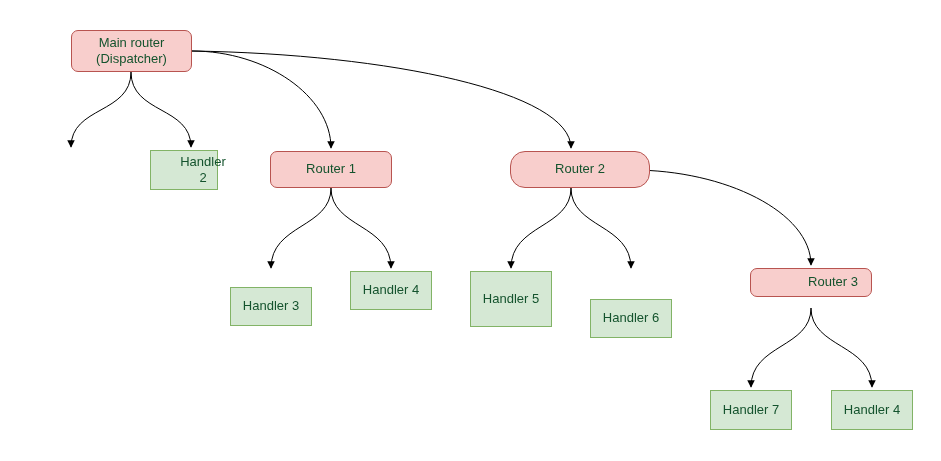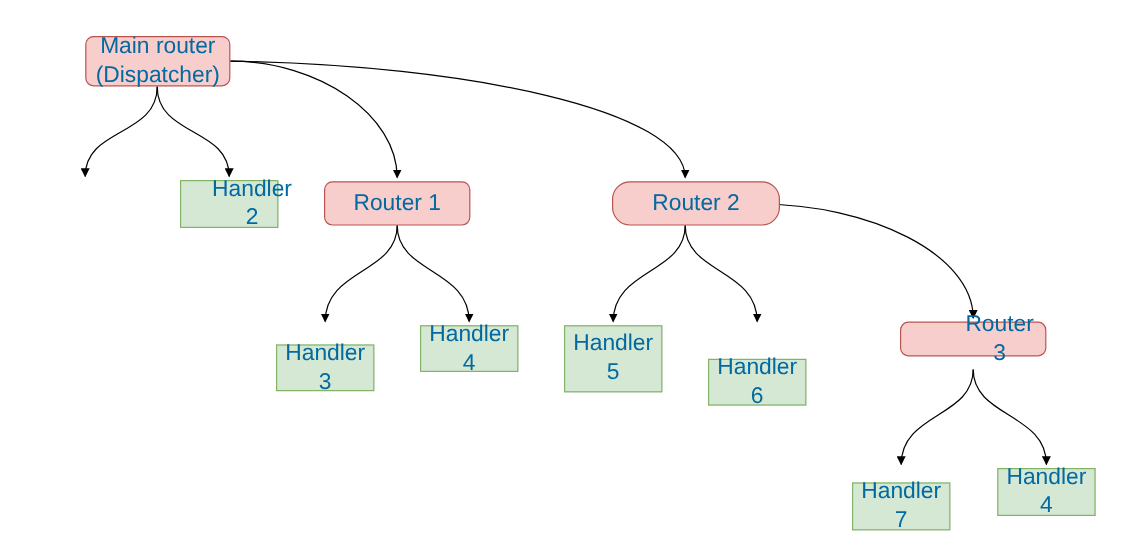--- a/index.html
+++ b/index.html
@@ -27,23 +27,23 @@
     stroke: #000000;
     stroke-width: 1;
   }
   .node {
     position: absolute;
     box-sizing: border-box;
     display: flex;
     align-items: center;
     justify-content: center;
     text-align: center;
-    font-size: 19px;
+    font-size: 13px;
     line-height: 1.25;
-    color: #0369a1;
+    color: #14532d;
     padding: 2px;
   }
   .node.router {
     background: var(--router-fill, #f8cecc);
     border: 1px solid var(--router-border, #b85450);
     border-radius: 7px;
   }
   .node.handler {
     background: var(--handler-fill, #d5e8d4);
     border: 1px solid var(--handler-border, #82b366);
@@ -70,33 +70,33 @@
     <path class="edge" marker-end="url(#arrow)" d="M 571 188 C 571 228, 511 224, 511 268"></path>
     <path class="edge" marker-end="url(#arrow)" d="M 571 188 C 571 228, 631 224, 631 268"></path>
     <path class="edge" marker-end="url(#arrow)" d="M 632 170 C 725 170, 811 212, 811 265"></path>
     <path class="edge" marker-end="url(#arrow)" d="M 811 308 C 811 348, 751 344, 751 387"></path>
     <path class="edge" marker-end="url(#arrow)" d="M 811 308 C 811 348, 872 344, 872 387"></path>
   </svg>
 
   <div class="node router" style="left:71px; top:30px; width:121px; height:42px;">Main router (Dispatcher)</div>
 
 
-  <div class="node handler" style="left:150px; top:150px; width:82px; height:40px;padding-left:40px;">Handler 2</div>
+  <div class="node handler" style="left:150px; top:150px; width:68px; height:40px;padding-left:40px;">Handler 2</div>
 
   <div class="node router" style="left:270px; top:151px; width:122px; height:37px;">Router 1</div>
 
   <div class="node router" style="left:510px; top:151px; width:140px; height:37px;border-radius:15px;">Router 2</div>
 
   <div class="node handler" style="left:230px; top:271px; width:82px; height:39px;margin-top:16px;">Handler 3</div>
 
   <div class="node handler" style="left:350px; top:271px; width:82px; height:39px;">Handler 4</div>
 
   <div class="node handler" style="left:470px; top:271px; width:82px; height:56px;">Handler 5</div>
 
   <div class="node handler" style="left:590px; top:271px; width:82px; height:39px;margin-top:28px;">Handler 6</div>
 
   <div class="node router" style="left:750px; top:268px; width:122px; height:29px;padding-left:46px;">Router 3</div>
 
-  <div class="node handler" style="left:710px; top:390px; width:82px; height:40px;margin-top:12px;">Handler 7</div>
+  <div class="node handler" style="left:710px; top:390px; width:82px; height:40px;">Handler 7</div>
 
   <div class="node handler" style="left:831px; top:390px; width:82px; height:40px;">Handler 4</div>
 
 </div>
 
 </body></html>

